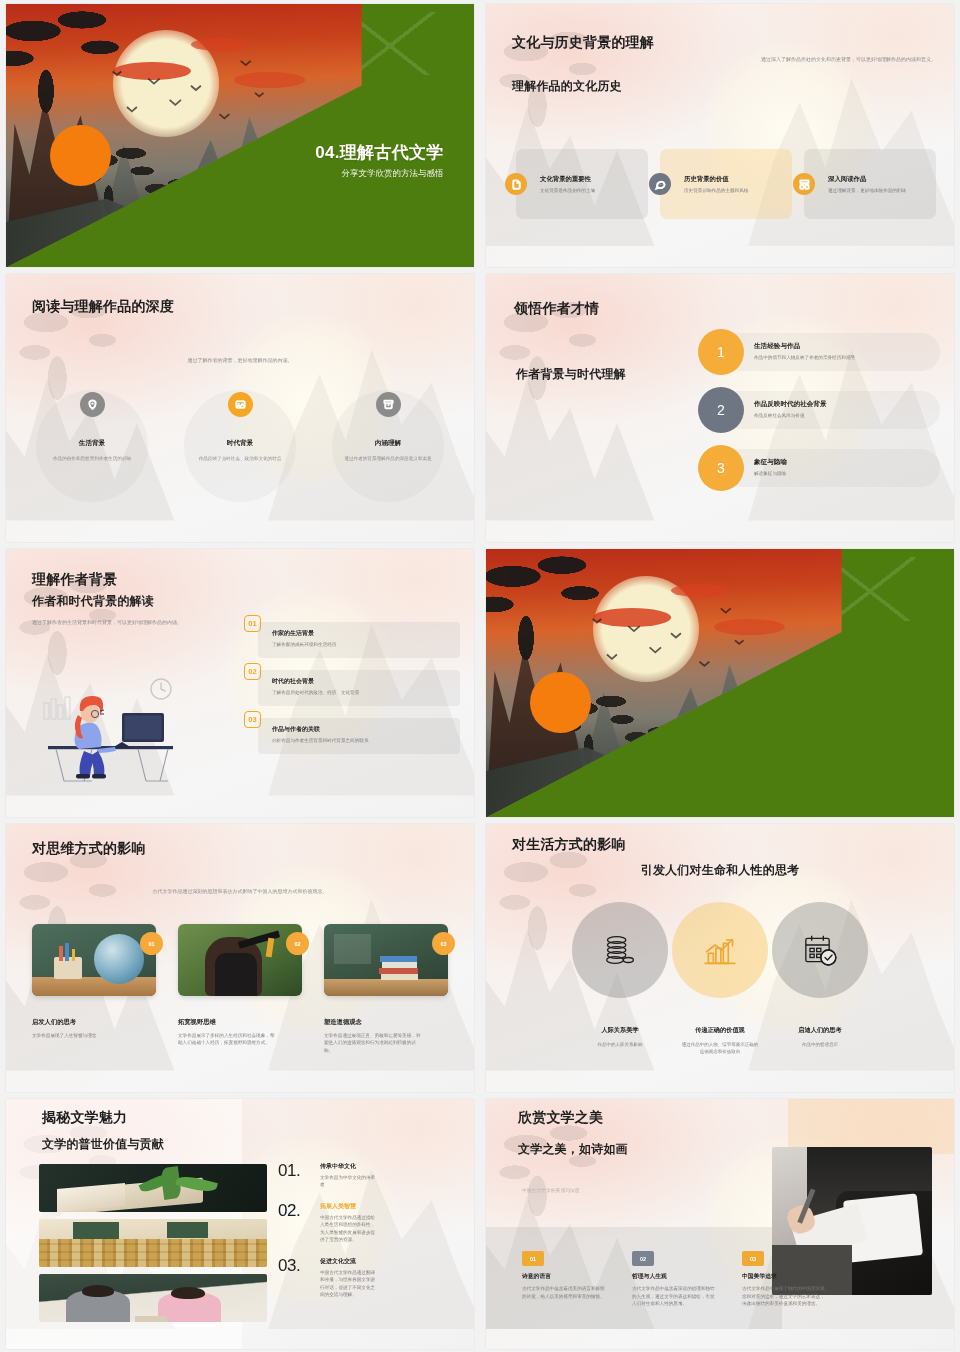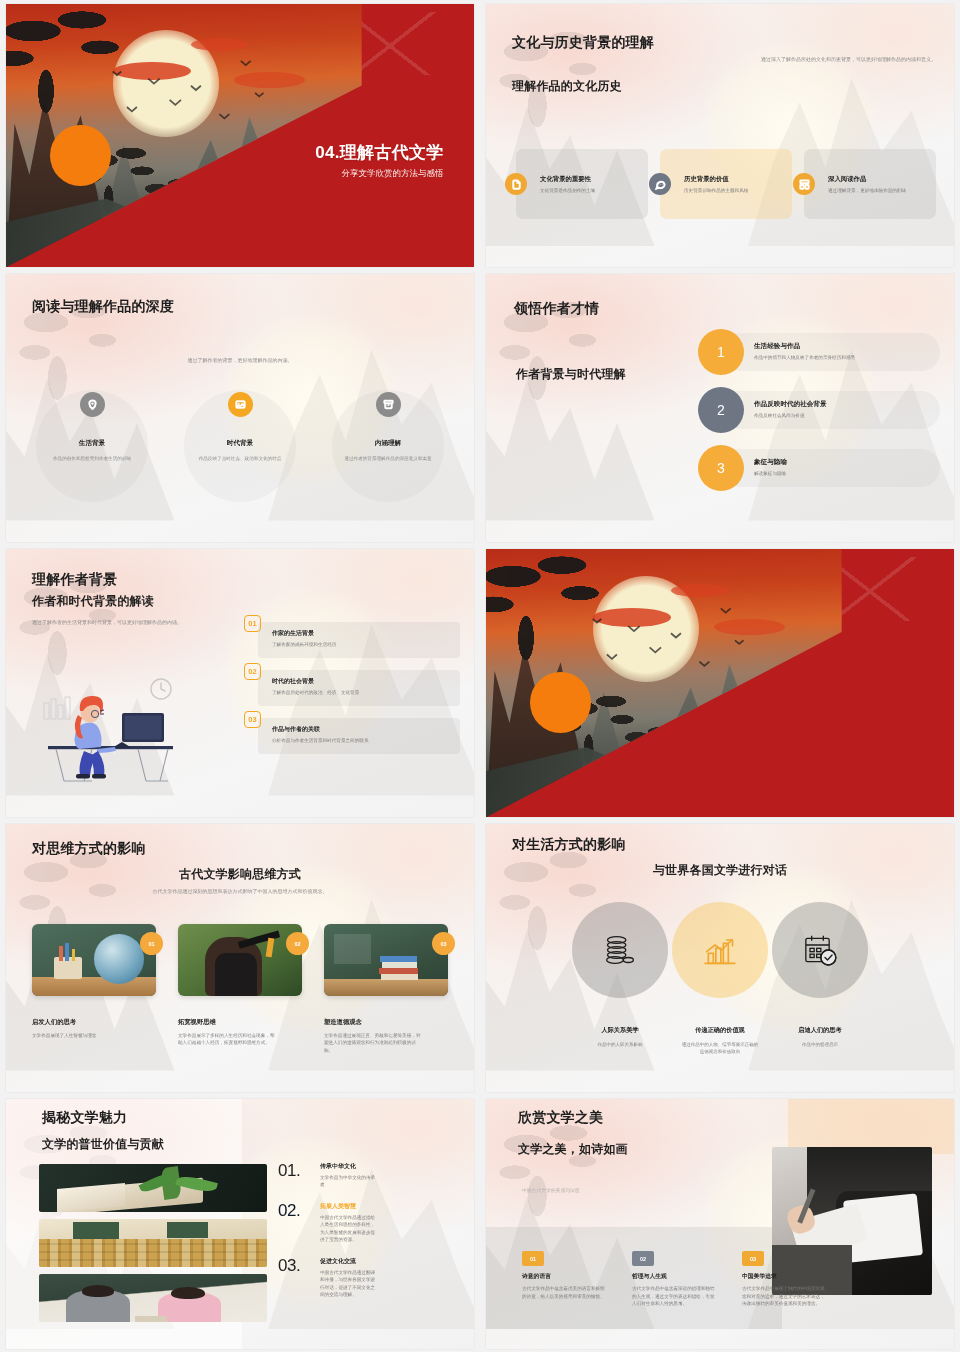--- a/index.html
+++ b/index.html
@@ -51,21 +51,21 @@
   }
   .inkbg .wave {
     position:absolute; left:-6%; bottom:-12%; width:115%; height:38%; opacity:.45;
     background:
       radial-gradient(ellipse 60% 46% at 20% 100%, rgba(255,255,255,.95) 0 60%, transparent 61%),
       radial-gradient(ellipse 52% 38% at 62% 104%, rgba(255,255,255,.85) 0 60%, transparent 61%),
       radial-gradient(ellipse 46% 30% at 95% 100%, rgba(255,255,255,.8) 0 60%, transparent 61%);
   }
 
   
-  .ts { background:#b91c1c; position:absolute; inset:0; }
+  .ts { background:#4d7c0f; position:absolute; inset:0; }
   .ts .photo {
     position:absolute; left:0; top:0; width:76%; height:100%;
     clip-path:polygon(0 0, 100% 0, 100% 31%, 0 100%);
     background:linear-gradient(178deg,#b82d18 0%,#c8421c 16%,#d8642a 30%,#9e7a63 47%,#7e7a6f 62%,#4a4e49 80%,#2d312d 100%);
     overflow:hidden;
   }
   .ts .photo .sunbig {
     position:absolute; left:30%; top:10%; width:30%; padding-bottom:30%;
     border-radius:50%;
     background:radial-gradient(circle,#f7efcb 0 58%,rgba(247,239,203,.45) 72%,rgba(247,239,203,0) 80%);
@@ -528,21 +528,20 @@
     <div class="slide s7">
       <div class="inkbg">
         <div class="tint"></div>
           <div class="sun"></div>
         <div class="tree"></div>
           <div class="mtn m1"></div>
           <div class="mtn m2"></div>
           <div class="wave"></div>
       </div>
       <div class="s-head h-main" style="left:26px;top:16px;">对思维方式的影响</div>
-      <div class="s-head h-sub" style="left:0;right:0;top:42px;text-align:center;position:absolute;">古代文学影响思维方式</div>
       <div class="body-s" style="position:absolute;left:0;right:0;top:64px;text-align:center;">古代文学作品通过深刻的思想和表达方式影响了中国人的思维方式和价值观念。</div>
 
       <div class="items">
         <div class="it">
           <div class="ph">
             <div style="position:absolute;inset:0;background:linear-gradient(160deg,#4f6e5c,#3e5a4b 58%,#2f463a);"></div>
             <div style="position:absolute;left:0;right:0;bottom:0;height:26%;background:linear-gradient(180deg,#c99a62,#a87844);"></div>
             <div style="position:absolute;right:10%;top:14%;width:40%;padding-bottom:40%;border-radius:50%;background:radial-gradient(circle at 36% 32%,#cfe4ea,#6fa3bd 60%,#3e6f8d);"></div>
             <div style="position:absolute;left:18%;bottom:24%;width:22%;height:30%;background:#e5d8bd;border-radius:2px;"></div>
             <div style="position:absolute;left:22%;bottom:48%;width:3%;height:22%;background:#d96b4d;"></div>
@@ -587,21 +586,21 @@
     <div class="slide s8">
       <div class="inkbg">
         <div class="tint"></div>
           <div class="sun"></div>
         <div class="tree"></div>
           <div class="mtn m1"></div>
           <div class="mtn m2"></div>
           <div class="wave"></div>
       </div>
       <div class="s-head h-main" style="left:26px;top:12px;">对生活方式的影响</div>
-      <div class="s-head h-sub" style="left:0;right:0;top:38px;text-align:center;position:absolute;">与世界各国文学进行对话</div>
+      <div class="s-head h-sub" style="left:0;right:0;top:38px;text-align:center;position:absolute;">引发人们对生命和人性的思考</div>
 
       <div class="circ">
         <div class="col">
           <div class="ball g">
             <svg width="40" height="40" viewBox="0 0 48 48" fill="none" stroke="#1d1d1d" stroke-width="1.6">
               <ellipse cx="20" cy="12" rx="11" ry="4"></ellipse>
                 <ellipse cx="20" cy="18" rx="11" ry="4"></ellipse>
               <ellipse cx="20" cy="24" rx="11" ry="4"></ellipse>
                 <ellipse cx="20" cy="30" rx="11" ry="4"></ellipse>
               <ellipse cx="18" cy="36" rx="10" ry="4"></ellipse>

